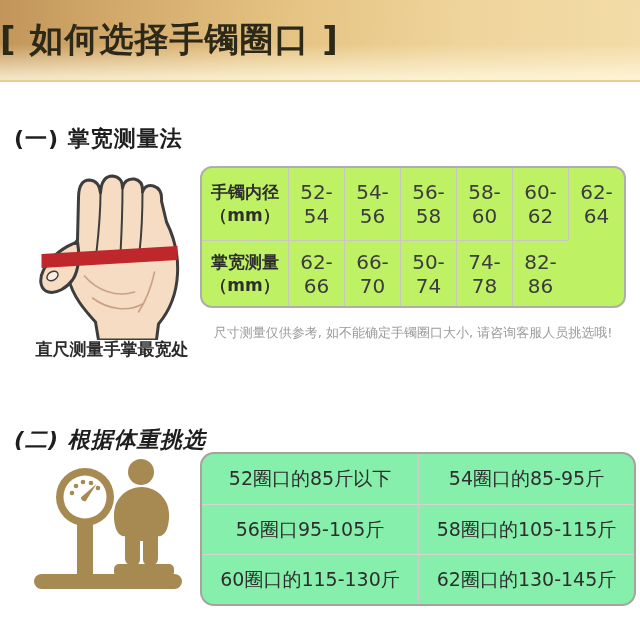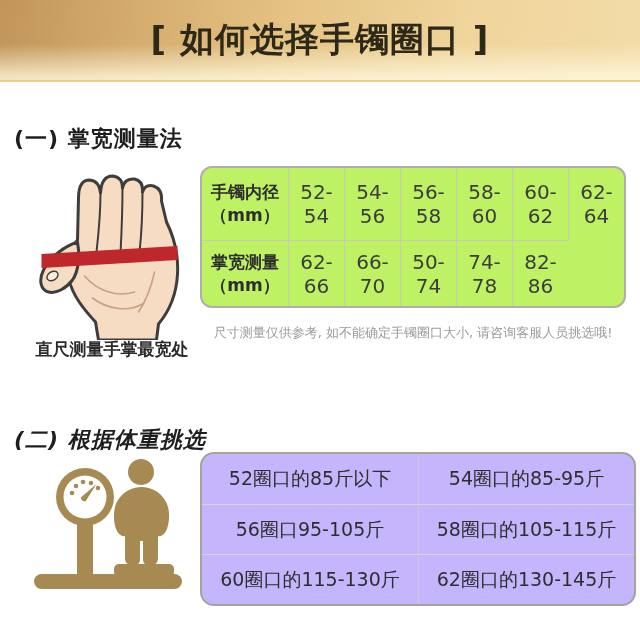--- a/index.html
+++ b/index.html
@@ -6,21 +6,21 @@
   body { background:#ffffff; font-family:"DejaVu Sans","Liberation Sans",sans-serif; }
   .page { position:relative; width:640px; height:640px; background:#ffffff; overflow:hidden; }
 
   
   .banner {
     position:absolute; left:0; top:0; width:640px; height:80px;
     background-image:
       linear-gradient(to bottom, rgba(255,252,238,0) 55%, rgba(255,248,222,.8) 97%),
       linear-gradient(95deg, #c2955a 0%, #d2a96b 18%, #e5c383 45%, #efd49b 72%, #f3dca8 100%);
     border-bottom:2px solid #e9cd90;
-    display:flex; align-items:center; justify-content:center;
+    display:flex; align-items:center; 
   }
   .banner-title { font-size:34px; font-weight:bold; color:#2d2918; letter-spacing:1px; }
 
   
   .sec-heading {
     position:absolute; left:14px; font-size:22px; font-weight:bold; color:#1e1e1e;
     letter-spacing:1px;
   }
   .sec1-heading { top:106px; }
   .sec2-heading { top:407px;font-style:italic; }
@@ -52,21 +52,21 @@
     font-size:13px; color:#9b9b9b; letter-spacing:0;
   }
 
   
   .scale-fig { position:absolute; left:28px; top:452px; width:160px; height:140px; }
 
   
   .weight-table {
     position:absolute; left:200px; top:452px; width:436px; height:154px;
     display:grid; grid-template-columns:1fr 1fr; grid-template-rows:1fr 1fr 1fr;
-    border:2px solid #a6a39e; border-radius:14px; background:#c4b5fd; overflow:hidden;
+    border:2px solid #a6a39e; border-radius:14px; background:#86efac; overflow:hidden;
     box-sizing:border-box;
   }
   .weight-table .cell {
     display:flex; align-items:center; justify-content:center; text-align:center;
     font-size:19px; color:#2e2e2e; box-sizing:border-box;
   }
   .weight-table .bl { border-left:1.5px solid #cfcdc9;text-align:right; }
   .weight-table .bt { border-top:1.5px solid #d6d4d0; }
 </style>
 </head>

